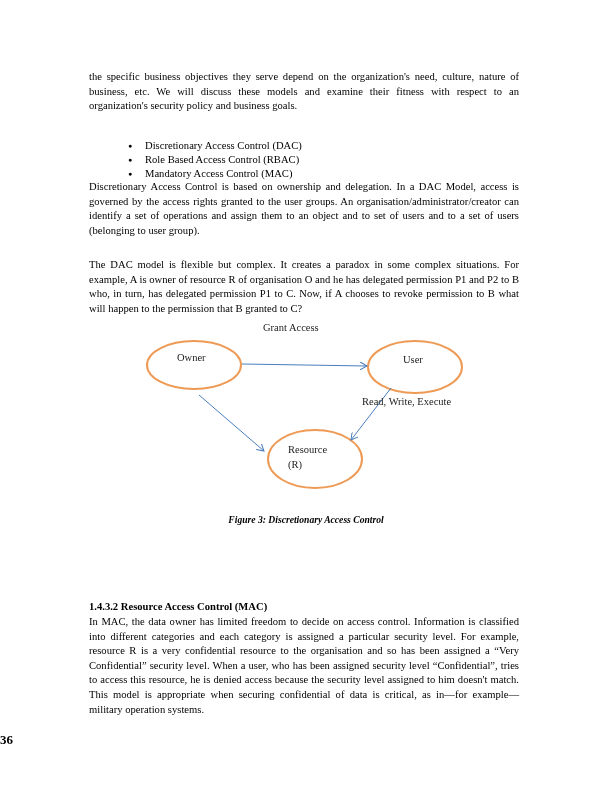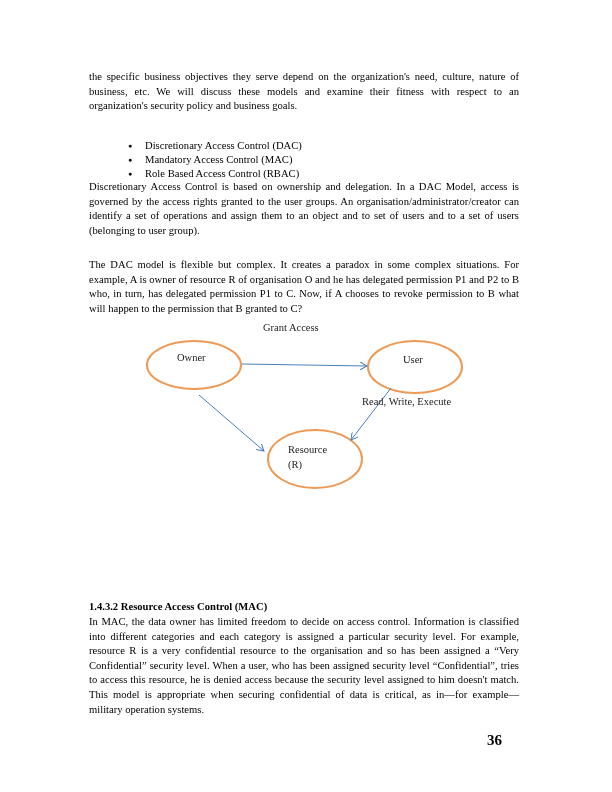--- a/index.html
+++ b/index.html
@@ -9,35 +9,35 @@
   .para { position: absolute; left: 89px; width: 430px; font-size: 10.6px;
           line-height: 14.6px; text-align: justify; margin: 0; }
   .heading { position: absolute; left: 89px; font-size: 10.6px; font-weight: bold; margin: 0; }
   .bullets { position: absolute; left: 116px; top: 127px; margin: 12px; padding: 0; list-style: none;
              font-size: 10.6px; line-height: 14.2px; }
   .bullets li { position: relative; padding-left: 17px; }
   .bullets li::before { content: "\25CF"; position: absolute; left: 0; top: 0; font-size: 7px; }
   .diagram { position: absolute; left: 140px; top: 313px; width: 340px; height: 190px; }
   .caption { position: absolute; left: 0; width: 612px; top: 514px; text-align: center;
              font-size: 9.6px; font-style: italic; font-weight: bold; }
-  .page-num { position: absolute; left: 0; width: 502px; top: 732px; text-align: right;
-              font-size: 15px; font-weight: bold; }
+  .page-num { position: absolute; left: 0; width: 502px; top: 732px; text-align: left;
+              font-size: 13px; font-weight: bold; }
   svg text { font-family: "Liberation Serif", "DejaVu Serif", serif; fill: #222; }
 </style>
 </head>
 <body>
 
 <div class="page">
 
   <p class="para" style="top:70px;">the specific business objectives they serve depend on the organization's need, culture, nature of business, etc. We will discuss these models and examine their fitness with respect to an organization's security policy and business goals.</p>
 
   <ul class="bullets">
     <li>Discretionary Access Control (DAC)</li>
+    <li>Role Based Access Control (RBAC)</li>
     <li>Mandatory Access Control (MAC)</li>
-    <li>Role Based Access Control (RBAC)</li>
   </ul>
 
   <p class="para" style="top:180px;">Discretionary Access Control is based on ownership and delegation. In a DAC Model, access is governed by the access rights granted to the user groups. An organisation/administrator/creator can identify a set of operations and assign them to an object and to set of users and to a set of users (belonging to user group).</p>
   <p class="para" style="top:258px;">The DAC model is flexible but complex. It creates a paradox in some complex situations. For example, A is owner of resource R of organisation O and he has delegated permission P1 and P2 to B who, in turn, has delegated permission P1 to C. Now, if A chooses to revoke permission to B what will happen to the permission that B granted to C?</p>
 
   <div class="diagram">
     <svg width="340" height="190" viewBox="0 0 340 190" xmlns="http://www.w3.org/2000/svg">
       <defs>
         <marker id="arrowhead" markerWidth="8" markerHeight="8" refX="7" refY="4" orient="auto">
           <path d="M0,0 L7,4 L0,8" fill="none" stroke="#4A7EBB" stroke-width="1"></path>
@@ -63,19 +63,20 @@
       </g>
 
       <line x1="102" y1="51" x2="227" y2="53" stroke="#4A7EBB" stroke-width="1" marker-end="url(#arrowhead)"></line>
       <line x1="59" y1="82" x2="124" y2="138" stroke="#4A7EBB" stroke-width="1" marker-end="url(#arrowhead)"></line>
       <line x1="251" y1="75" x2="211" y2="127" stroke="#4A7EBB" stroke-width="1" marker-end="url(#arrowhead)"></line>
 
       <text x="222" y="92" font-size="10.5">Read, Write, Execute</text>
     </svg>
   </div>
 
+  <div class="caption">Figure 3: Discretionary Access Control</div>
 
 
   <p class="heading" style="top:601px;">1.4.3.2 Resource Access Control (MAC)</p>
   <p class="para" style="top:615px;">In MAC, the data owner has limited freedom to decide on access control. Information is classified into different categories and each category is assigned a particular security level. For example, resource R is a very confidential resource to the organisation and so has been assigned a “Very Confidential” security level. When a user, who has been assigned security level “Confidential”, tries to access this resource, he is denied access because the security level assigned to him doesn't match. This model is appropriate when securing confidential of data is critical, as in—for example—military operation systems.</p>
 
   <div class="page-num">36</div>
 </div>
 
 </body></html>

